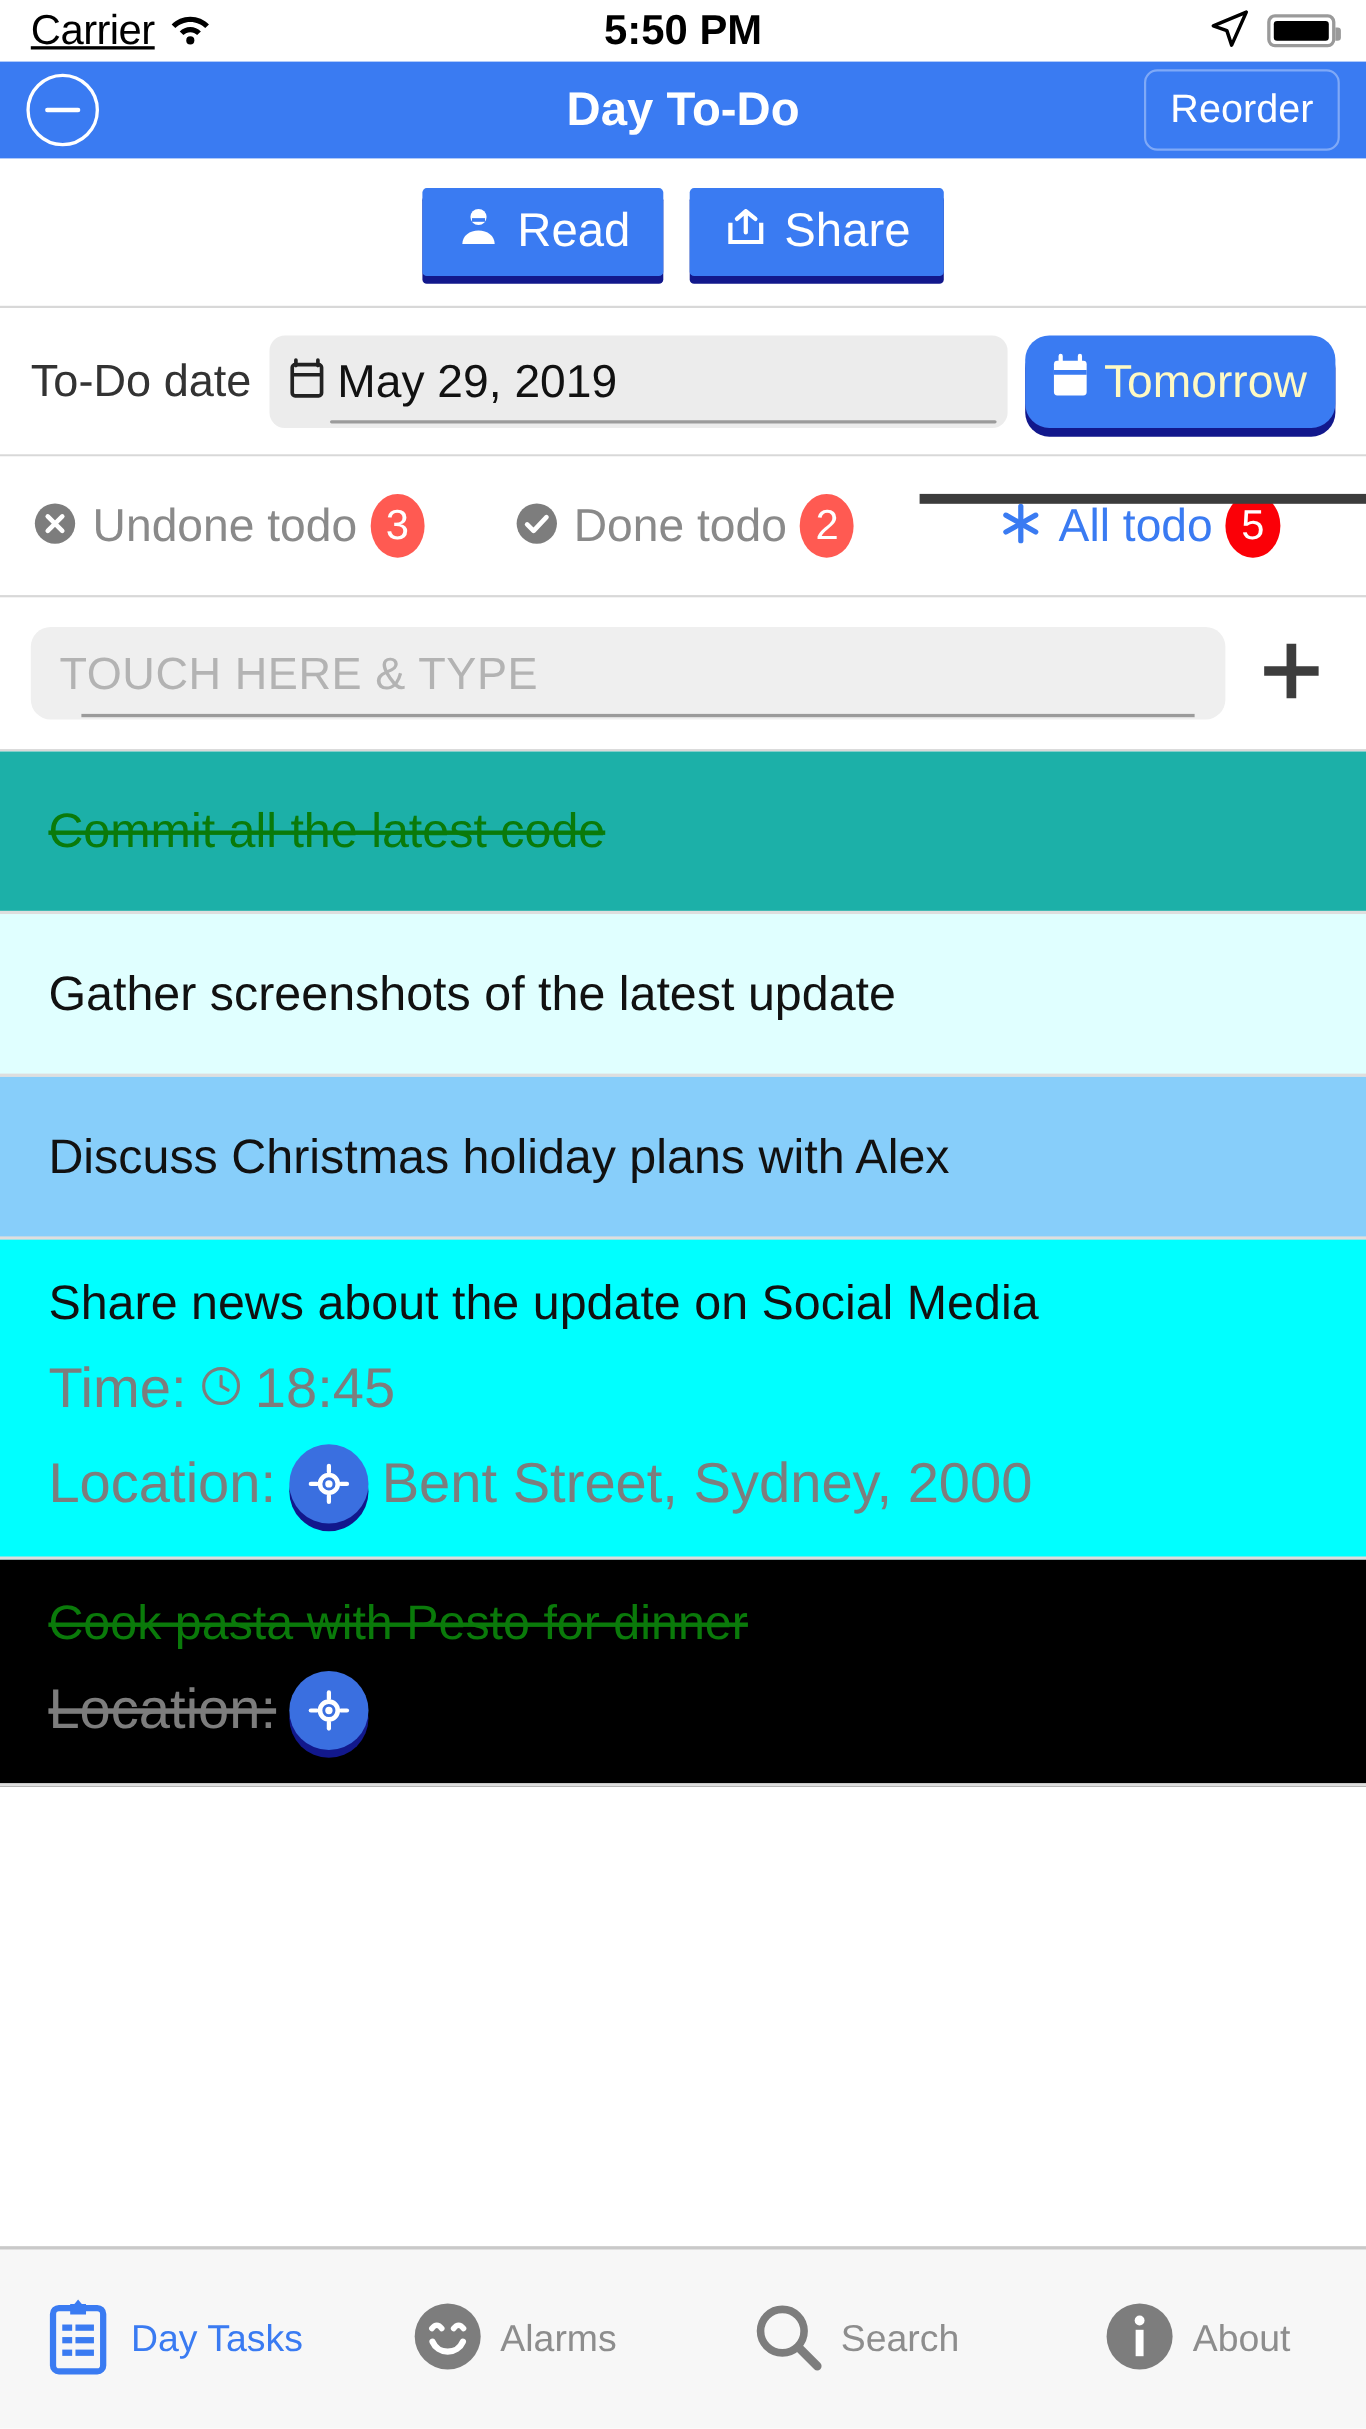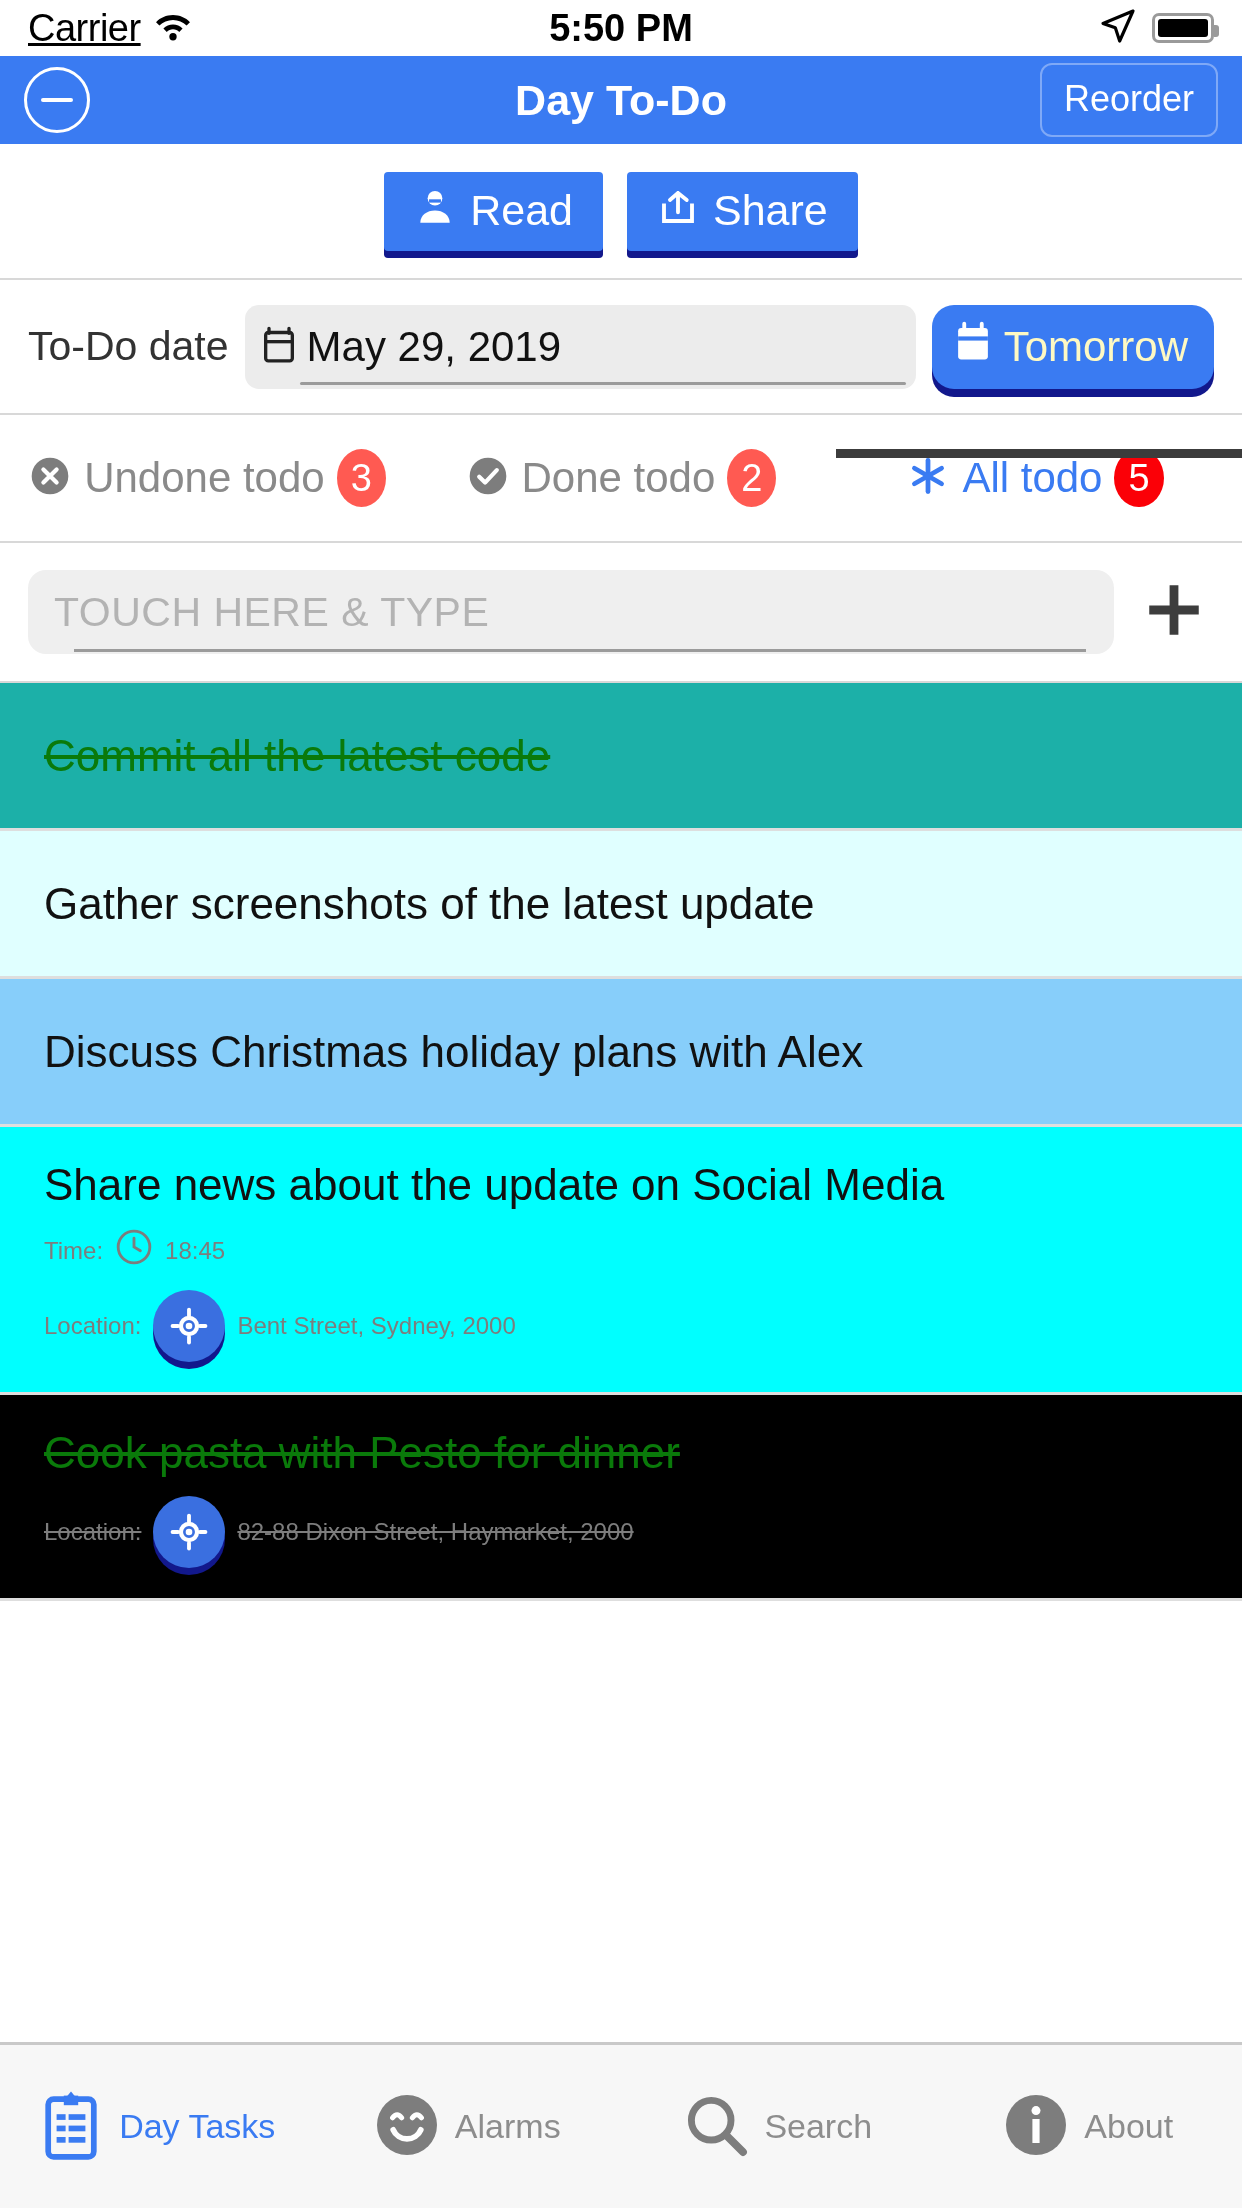--- a/index.html
+++ b/index.html
@@ -146,21 +146,21 @@
   
   .list { flex: 1; overflow: hidden; }
   .task {
     padding: 30px 44px;
     border-bottom: 3px solid #dedede;
     display: flex; flex-direction: column; justify-content: center;
   }
   .task-title { font-size: 44px; color: #111; line-height: 1.25; }
   .task.done .task-title { color: #0a7a0a; text-decoration: line-through; }
   .task-meta {
-    font-size: 24px; color: #7d7d7d; display: flex; align-items: center;
+    font-size: 51px; color: #7d7d7d; display: flex; align-items: center;
     gap: 12px; margin-top: 16px; flex-wrap: wrap; line-height: 1.35;
   }
   .task.done .task-meta { text-decoration: line-through; }
   .task-meta svg.clock { width: 38px; height: 38px; flex: none; }
   .loc-pin {
     width: 72px; height: 72px; border-radius: 50%;
     background: #3a6fe0; display: inline-flex; align-items: center; justify-content: center;
     box-shadow: 0 7px 0 #12188c; flex: none; text-decoration: none;
   }
   .loc-pin svg { width: 42px; height: 42px; }
@@ -364,21 +364,20 @@
               <circle cx="12" cy="12" r="4.6" fill="none" stroke="#fff" stroke-width="2.4"></circle>
               <circle cx="12" cy="12" r="1.9" fill="#fff"></circle>
               <g stroke="#fff" stroke-width="2.2" stroke-linecap="round">
                 <path d="M12 2.6v3.2"></path>
                 <path d="M12 18.2v3.2"></path>
                 <path d="M2.6 12h3.2"></path>
                 <path d="M18.2 12h3.2"></path>
               </g>
             </svg>
         </span>
-        <span>82-88 Dixon Street, Haymarket, 2000</span>
       </div>
     </div>
 
   </div>
 
   <div class="tabbar">
     <div class="tab active">
       <span>
         <svg viewBox="0 0 24 24">
             <rect x="4.4" y="3.4" width="15.2" height="19.2" rx="1.8" fill="none" stroke="#3a7bf2" stroke-width="1.9"></rect>

